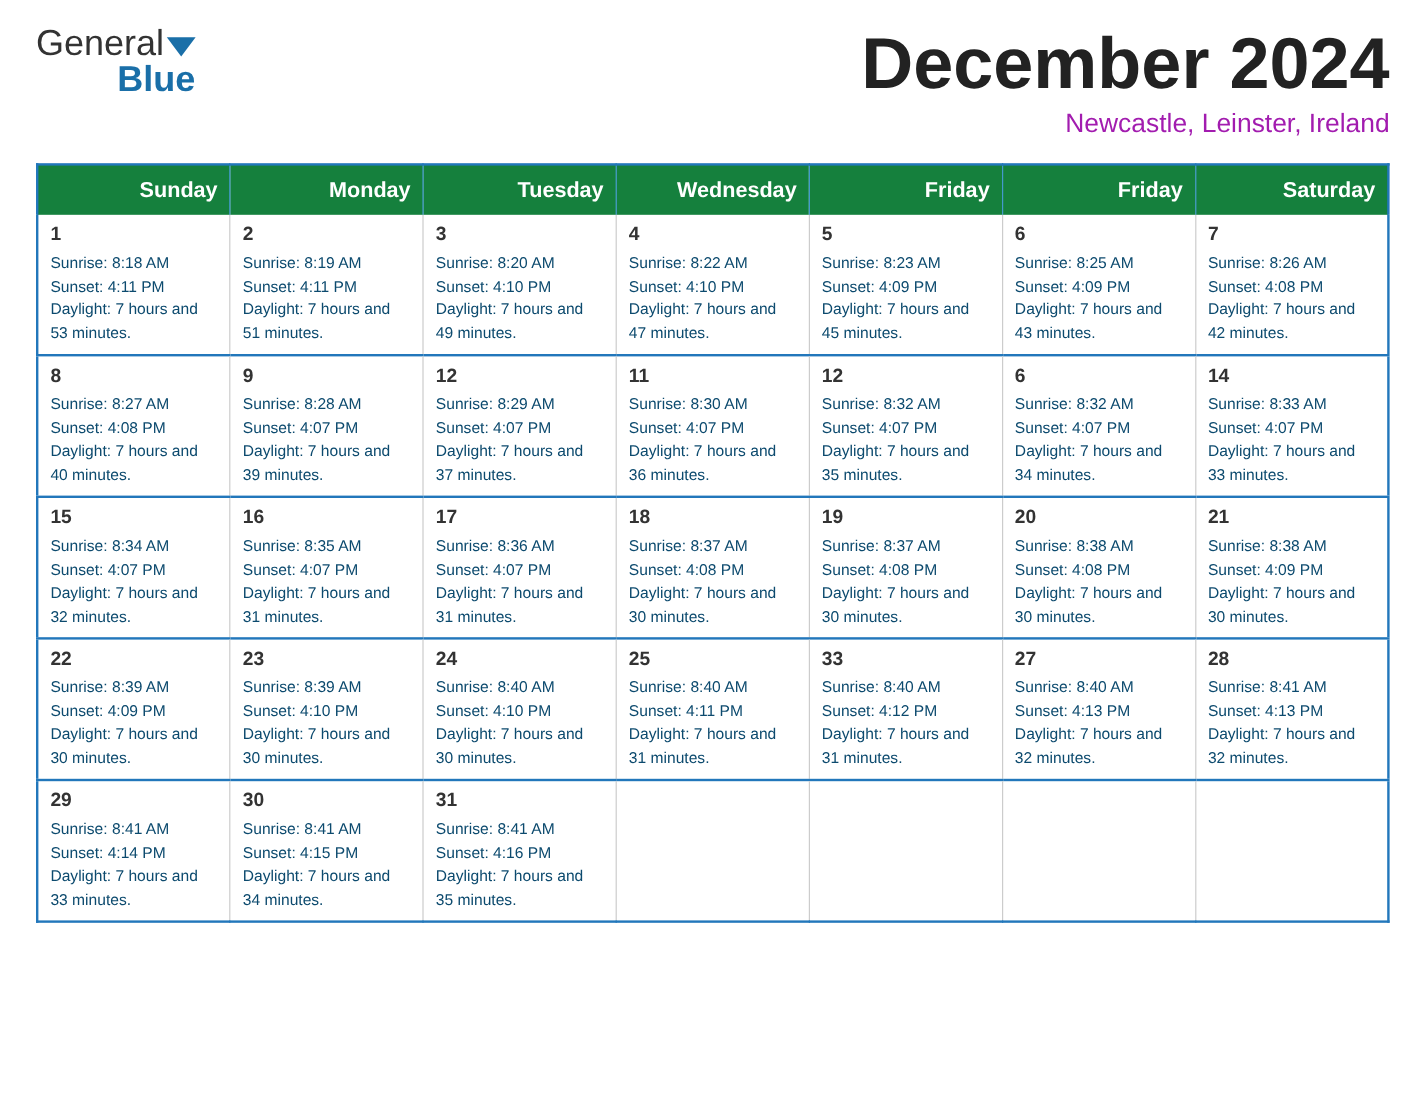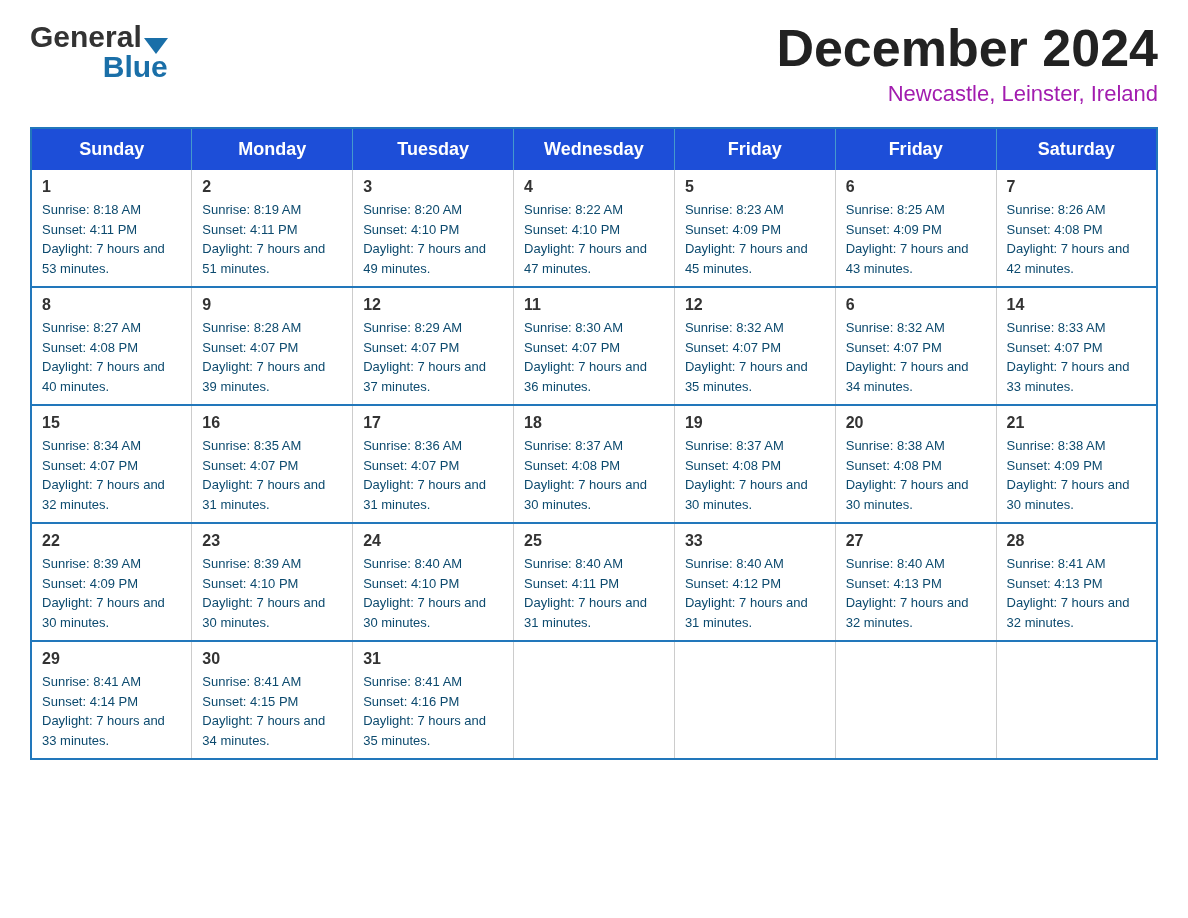--- a/index.html
+++ b/index.html
@@ -13,42 +13,42 @@
     .header {
       display: flex;
       justify-content: space-between;
       align-items: flex-start;
       margin-bottom: 20px;
     }
     .title-block {
       text-align: right;
     }
     .month-title {
-      font-size: 52px;
+      font-size: 60px;
       font-weight: bold;
       color: #222;
       line-height: 1.1;
     }
     .location-title {
       font-size: 22px;
       color: #a21caf;
       margin-top: 4px;
     }
     .calendar-table {
       width: 100%;
       border-collapse: collapse;
       border: 2px solid #2277bb;
     }
     .calendar-table th {
-      background-color: #1d4ed8;
+      background-color: #15803d;
       color: #fff;
       font-size: 18px;
       font-weight: bold;
       padding: 10px 10px;
-      text-align: center;
+      text-align: right;
       border-right: 1px solid #4499cc;
     }
     .calendar-table th:last-child {
       border-right: none;
     }
     .calendar-table td {
       vertical-align: top;
       padding: 8px 10px;
       border-right: 1px solid #ccc;
       border-bottom: 2px solid #2277bb;
@@ -77,23 +77,23 @@
     .empty-cell {
       background: #fff;
     }
     
     .logo-wrapper {
       display: flex;
       flex-direction: column;
     }
     .logo-top {
       display: flex;
-      align-items: flex-end;
+      align-items: center;
       font-size: 30px;
-      font-weight: bold;
+      font-weight: normal;
       color: #333;
     }
     .logo-general {
       color: #333;
     }
     .logo-arrow {
       display: inline-block;
       width: 0;
       height: 0;
       border-style: solid;

